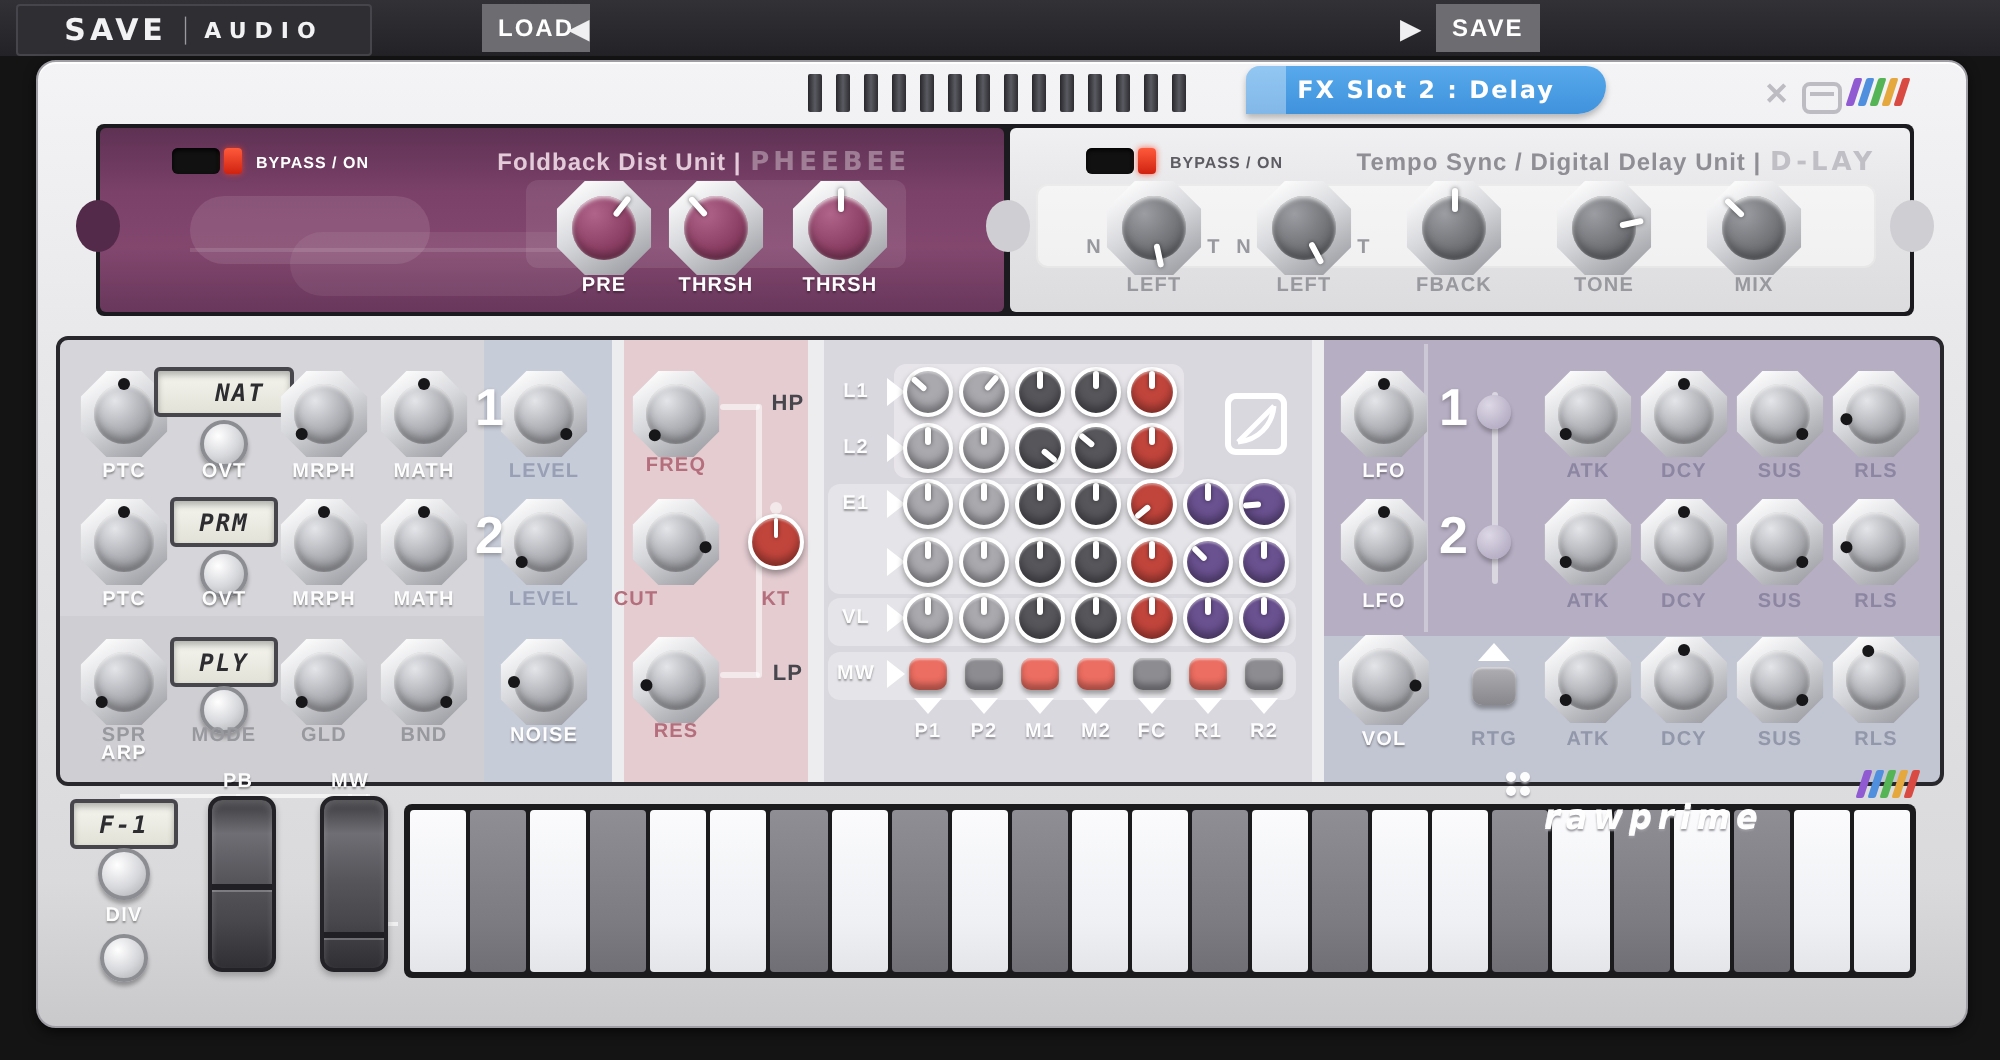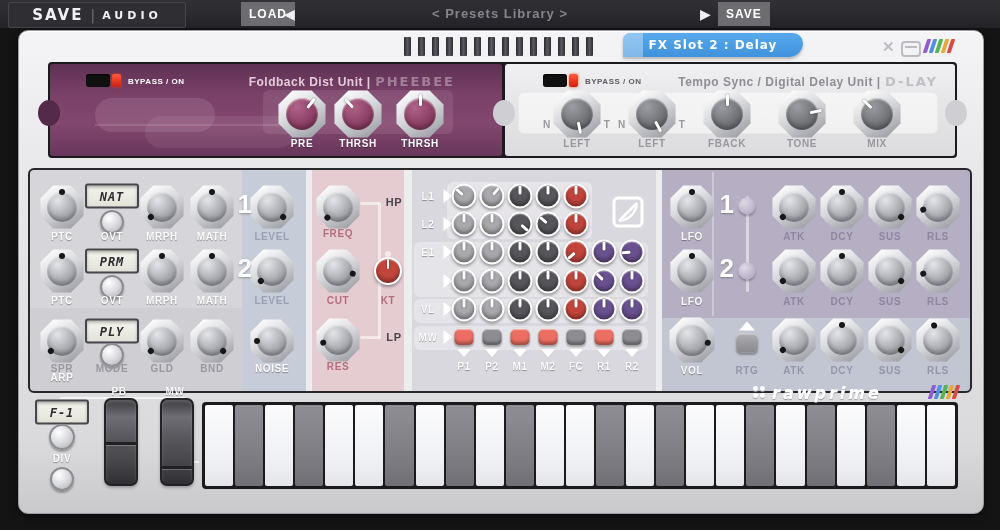--- a/index.html
+++ b/index.html
@@ -142,21 +142,20 @@
 <div class="stage">
 
   <div class="topbar">
     <div class="logobox">
       <span class="logo-x">SAVE</span>
       <span class="logo-sep">|</span>
       <span class="logo-a">AUDIO</span>
     </div>
     <div class="tb-btn" style="left:241px;">LOAD</div>
     <div class="tb-arrow" style="left:284px;">◀</div>
-    <div class="tb-presets">&lt; Presets Library &gt;</div>
     <div class="tb-arrow" style="left:700px;">▶</div>
     <div class="tb-btn" style="left:718px;">SAVE</div>
   </div>
 
   <div class="body"></div>
 
   <div class="tab tab2">FX Slot 2 : Delay</div>
   <div id="vents">
       <div class="vent" style="left: 404px;"></div>
       <div class="vent" style="left: 418px;"></div>
@@ -289,21 +288,21 @@
       <div class="key b"></div>
       <div class="key w"></div>
       <div class="key w"></div>
     </div>
 
   <div id="branding">
       <div class="rp-dot" style="left: 753px; top: 386px;"></div>
       <div class="rp-dot" style="left: 760px; top: 386px;"></div>
       <div class="rp-dot" style="left: 753px; top: 393px;"></div>
       <div class="rp-dot" style="left: 760px; top: 393px;"></div>
-      <div class="rp-text" style="left: 772px; top: 393px;">rawprime</div>
+      <div class="rp-text" style="left: 772px; top: 409px;">rawprime</div>
       <div class="stripe" style="left: 930px; top: 385px; background: rgb(143, 90, 210);"></div>
       <div class="stripe" style="left: 936px; top: 385px; background: rgb(79, 143, 221);"></div>
       <div class="stripe" style="left: 942px; top: 385px; background: rgb(85, 180, 85);"></div>
       <div class="stripe" style="left: 948px; top: 385px; background: rgb(229, 168, 62);"></div>
       <div class="stripe" style="left: 954px; top: 385px; background: rgb(217, 75, 66);"></div>
     </div>
 
   <div id="controls">
       <div class="knob" style="left: 302px; top: 114px; width: 48px; height: 48px;">
         <div class="bez"></div>
@@ -374,21 +373,21 @@
       </div>
       <div class="lbl glab" style="left: 877px; top: 143px;">MIX</div>
       <div class="knob" style="left: 62px; top: 207px; width: 44px; height: 44px;">
         <div class="bez"></div>
         <div class="cap"></div>
         <div class="ptr" style="--rot: 0deg;">
           <div class="dot"></div>
         </div>
       </div>
       <div class="lbl wlab" style="left: 62px; top: 236px;">PTC</div>
-      <div class="lcd" style="left: 112px; top: 196px;">NAT</div>
+      <div class="lcd" style="left: 112px; top: 196px; padding-left: 16px;">NAT</div>
       <div class="rbtn" style="left: 112px; top: 222px; width: 20px; height: 20px;"></div>
       <div class="lbl wlab" style="left: 112px; top: 236px;">OVT</div>
       <div class="knob" style="left: 162px; top: 207px; width: 44px; height: 44px;">
         <div class="bez"></div>
         <div class="cap"></div>
         <div class="ptr" style="--rot: -132deg;">
           <div class="dot"></div>
         </div>
       </div>
       <div class="lbl wlab" style="left: 162px; top: 236px;">MRPH</div>
@@ -488,21 +487,21 @@
         </div>
       </div>
       <div class="lbl pinklab" style="left: 338px; top: 233px;">FREQ</div>
       <div class="knob" style="left: 338px; top: 271px; width: 44px; height: 44px;">
         <div class="bez"></div>
         <div class="cap"></div>
         <div class="ptr" style="--rot: 100deg;">
           <div class="dot"></div>
         </div>
       </div>
-      <div class="lbl pinklab" style="left: 338px; top: 300px;">CUT</div>
+      <div class="lbl pinklab" style="left: 318px; top: 300px;">CUT</div>
       <div class="knob" style="left: 338px; top: 340px; width: 44px; height: 44px;">
         <div class="bez"></div>
         <div class="cap"></div>
         <div class="ptr" style="--rot: -100deg;">
           <div class="dot"></div>
         </div>
       </div>
       <div class="lbl pinklab" style="left: 338px; top: 366px;">RES</div>
       <div class="sk rd" style="left: 388px; top: 271px; width: 24px; height: 24px;">
         <div class="ptr" style="--rot: 0deg;">

